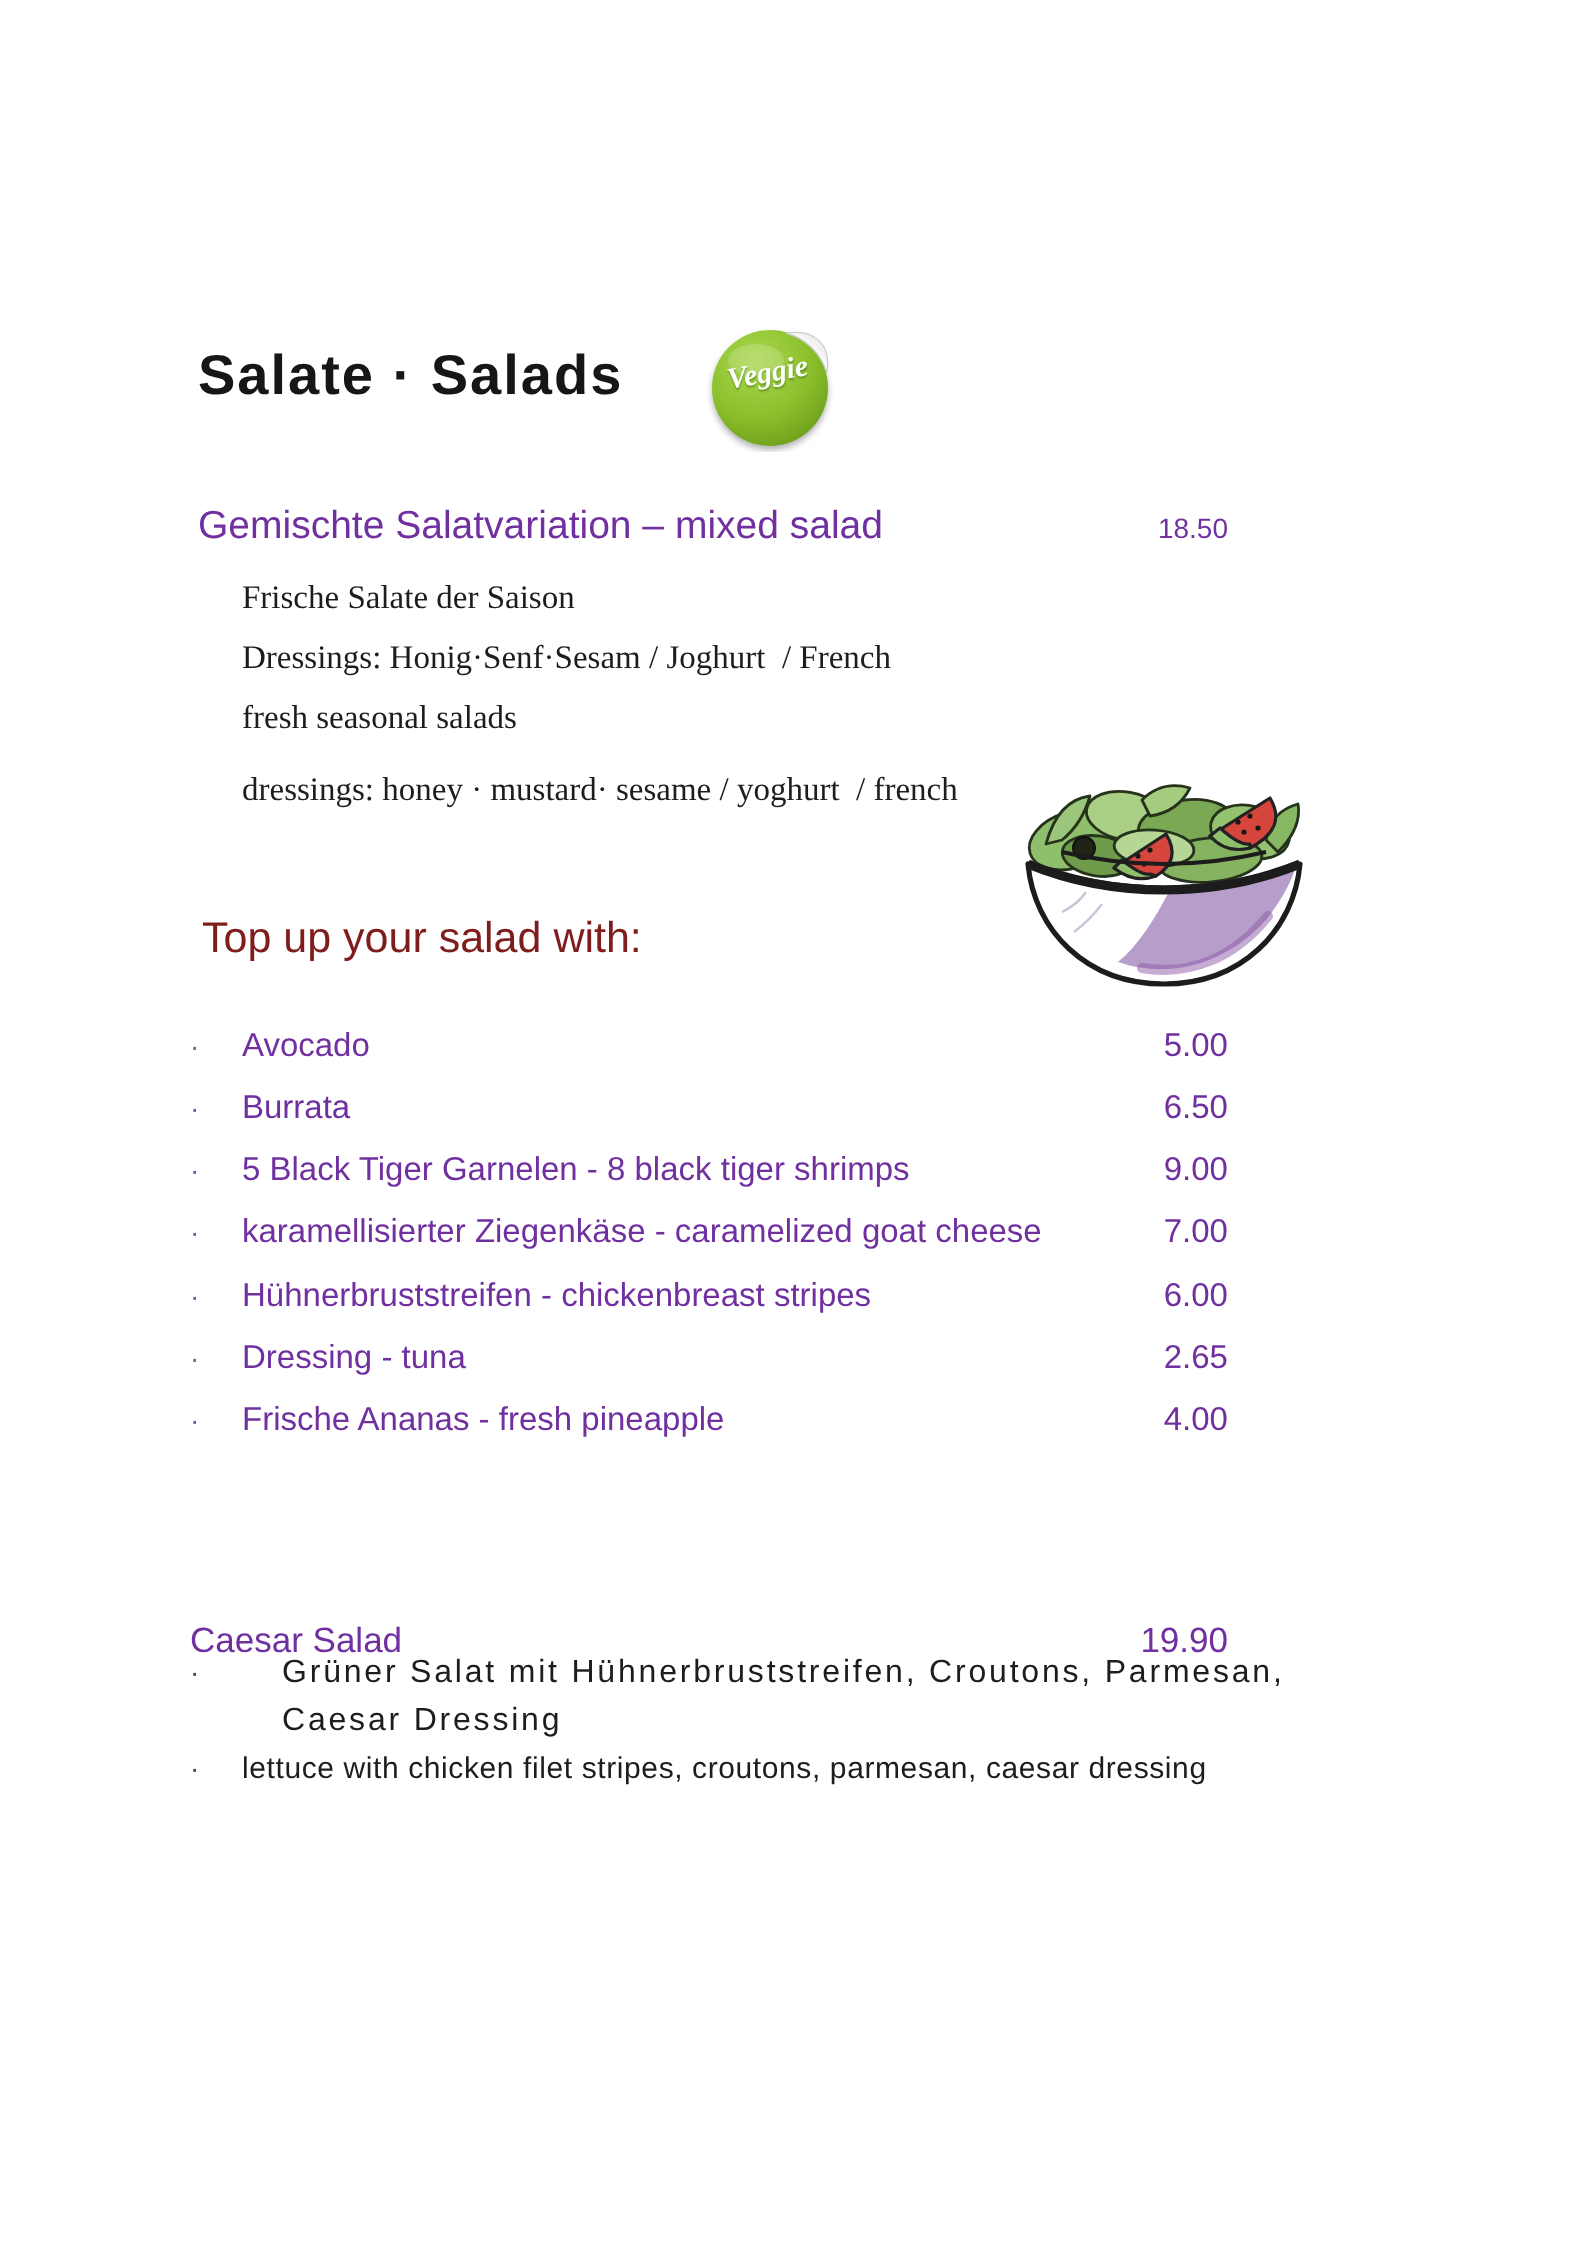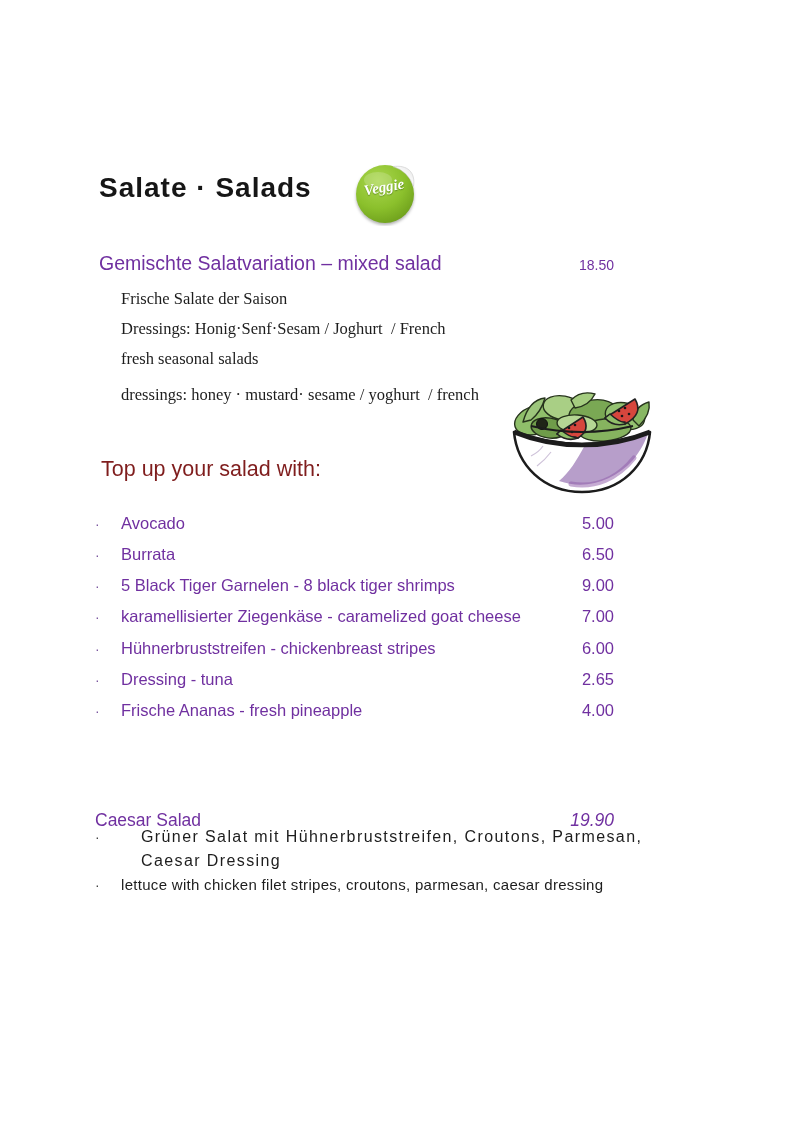--- a/index.html
+++ b/index.html
@@ -34,21 +34,21 @@
 
   
   .headrow{
     position:absolute;left:99px;right:93px;
     display:flex;justify-content:space-between;align-items:baseline;
     color:#7030A0;
   }
   .headrow.sec1{top:252px;font-size:19.5px;}
   .headrow.caesar{top:796px;left:95px;font-size:17.5px;margin-top:14px;}
   .headrow .price{font-size:14px;}
-  .headrow.caesar .price{font-size:17.5px;font-style:italic;}
+  .headrow.caesar .price{font-size:17.5px;}
 
   
   .descline{
     position:absolute;left:121px;
     font-size:16.5px;color:#1d1d1d;font-family:Liberation Serif, serif;
   }
 
   
   .topup-head{
     position:absolute;left:101px;top:457px;

